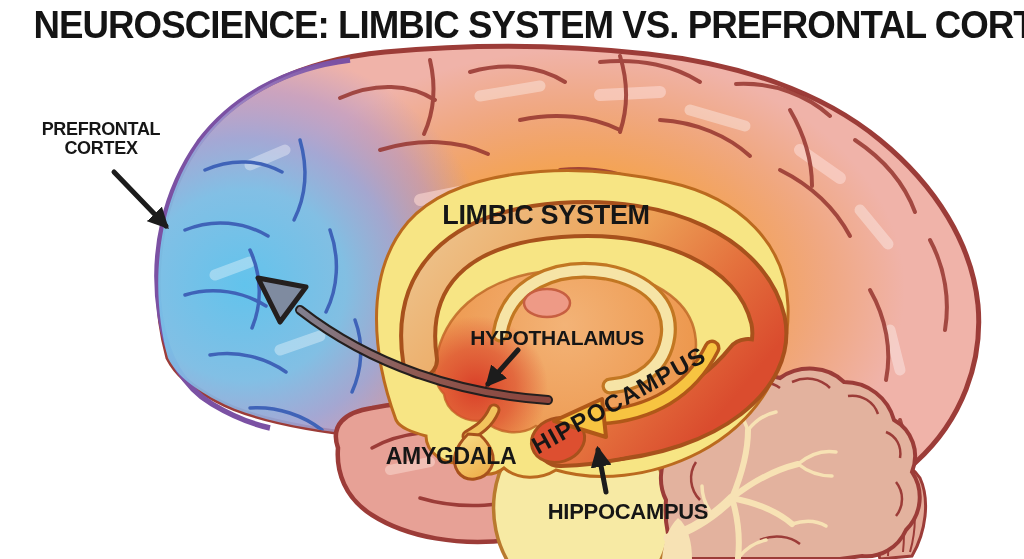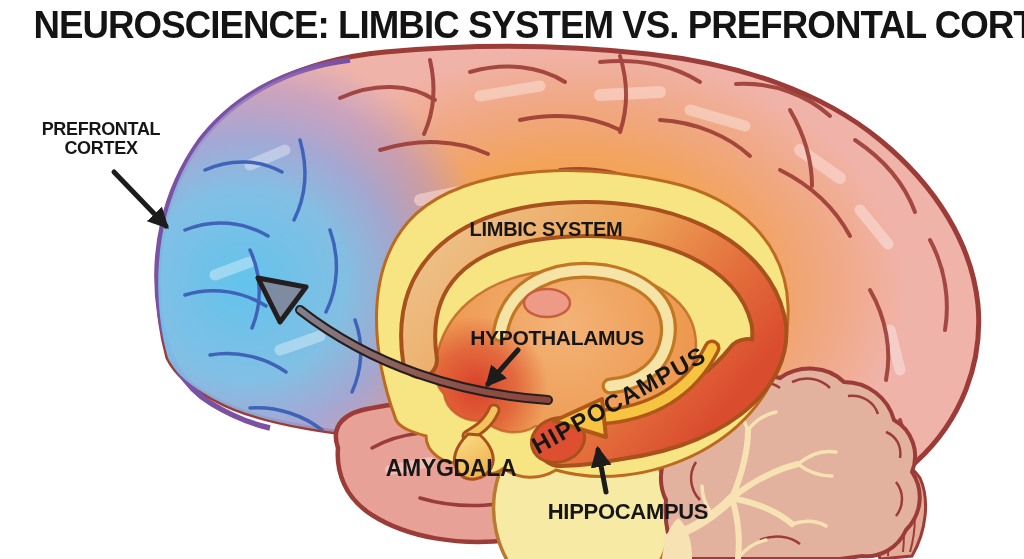--- a/index.html
+++ b/index.html
@@ -16,24 +16,24 @@
   }
   .title .squeeze{display:inline-block;transform:scaleX(.94);transform-origin:center;}
   .lbl{
     position:absolute;transform:translate(-50%,-50%);
     font-weight:800;color:var(--label_text,#161616);
     white-space:nowrap;letter-spacing:-.3px;line-height:1.05;
   }
   .lbl.wrap{white-space:normal;text-align:center;}
   .lbl.rot{transform:translate(-50%,-50%) rotate(-29deg);letter-spacing:1.5px;}
   .lbl-prefrontal{left:101px;top:139px;width:160px;font-size:18px;}
-  .lbl-limbic{left:546px;top:229px;font-size:20px;}
+  .lbl-limbic{left:546px;top:215px;font-size:27px;}
   .lbl-hypothalamus{left:557px;top:338px;font-size:21px;}
   .lbl-hippo-band{left:619px;top:400px;font-size:24px;}
-  .lbl-amygdala{left:451px;top:468px;font-size:23px;}
+  .lbl-amygdala{left:451px;top:456px;font-size:23px;}
   .lbl-hippo-bottom{left:628px;top:512px;font-size:22px;}
 </style>
 </head>
 <body>
 
 <div class="stage">
 
   <svg width="1024" height="559" viewBox="0 0 1024 559">
     <defs>
       <path id="cerebrumPath" d="M168 358 C152 300 152 215 196 148 C232 94 300 60 385 52 C470 44 560 44 648 54 C740 64 822 92 880 140 C936 186 972 244 978 305 C983 362 962 420 916 462 C893 483 866 510 832 530 C800 548 766 540 744 516 C724 494 706 470 686 456 C640 440 580 436 524 444 C470 450 414 448 368 436 C312 430 252 420 216 400 C190 386 176 374 168 358 Z"></path>

